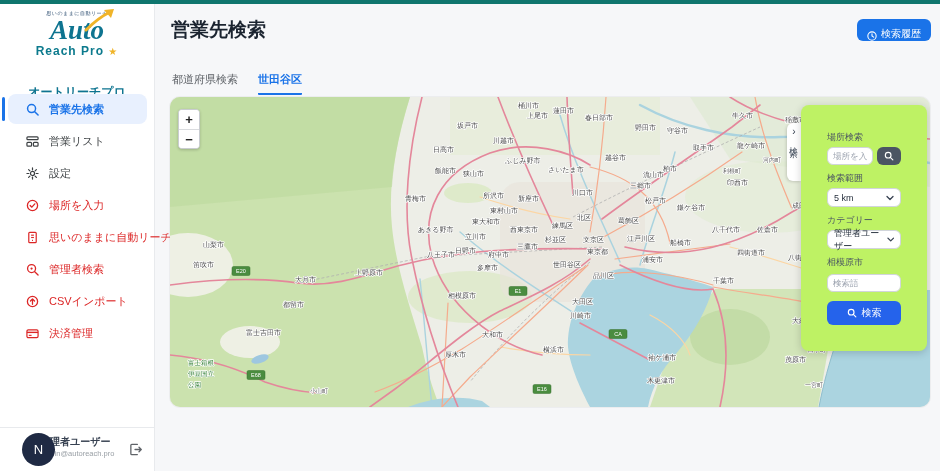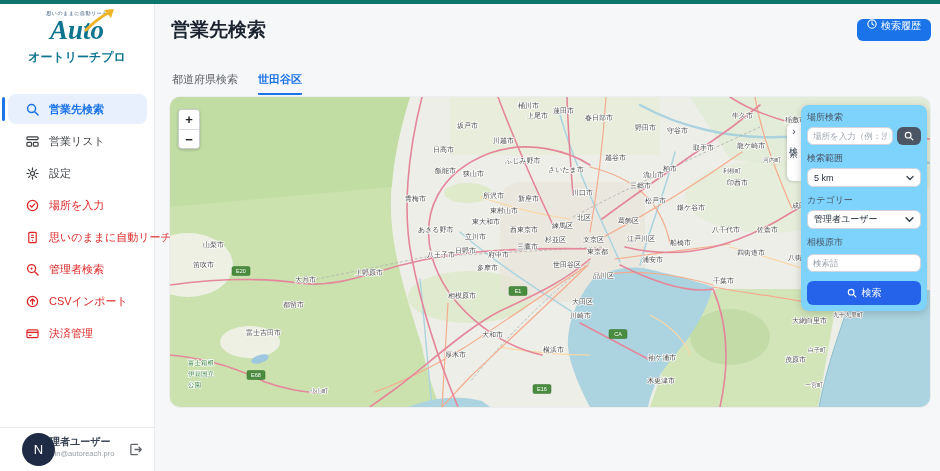--- a/index.html
+++ b/index.html
@@ -10,21 +10,21 @@
   
   .sidebar { position:absolute; left:0; top:4px; width:155px; height:467px; background:#ffffff;
     border-right:1px solid #e8eaed; }
   .logo-area { text-align:center; padding-top:6px; position:relative; }
   .logo-tagline { font-size:5px; color:#27496d; letter-spacing:.5px; }
   .logo-main { font-family:"Liberation Serif","DejaVu Serif",serif; font-style:italic; font-weight:bold;
     font-size:27px; color:#0e7490; line-height:1.05; position:relative; display:inline-block; }
   .logo-arrow { position:absolute; right:-14px; top:-8px; }
   .logo-sub { font-size:12px; color:#0c7a8d; letter-spacing:1px; font-weight:bold; }
   .logo-sub .star { color:#f0b429; font-size:10px; }
-  .logo-jp { margin-top:5px; font-size:12px; font-weight:bold; color:#0e7490; }
+  .logo-jp { margin-top:26px; font-size:12px; font-weight:bold; color:#0e7490; }
 
   .menu { position:absolute; top:88px; left:0; width:155px; }
   .menu-item { position:relative; height:30px; margin:2px 8px; border-radius:8px; display:flex;
     align-items:center; gap:10px; padding-left:18px; font-size:11px; color:#3c4043; cursor:pointer; }
   .menu-item svg { flex:0 0 auto; }
   .menu-item.item-active { background:#e8f0fe; color:#1a73e8; font-weight:bold; }
   .menu-item.item-active::before { content:""; position:absolute; left:-6px; top:3px; width:3px; height:24px;
     background:#1a73e8; border-radius:2px; }
   .menu-item.red { color:#dc2626; }
   .menu-item .lbl { white-space:nowrap; }
@@ -36,21 +36,21 @@
   .user-email { font-size:7.5px; color:#9aa0a6; white-space:nowrap; }
   .avatar { position:absolute; left:22px; top:5px; width:33px; height:33px; border-radius:50%;
     background:#1f2a44; color:#fff; display:flex; align-items:center; justify-content:center;
     font-size:13px; z-index:2; }
   .logout-btn { position:absolute; right:12px; top:14px; cursor:pointer; }
 
   
   .main { position:absolute; left:156px; top:4px; width:784px; height:467px; }
   .page-title { position:absolute; left:15px; top:13px; font-size:19px; font-weight:bold; color:#1b2430; }
   .history-btn { position:absolute; right:9px; top:15px; height:22px; background:#1a73e8; color:#fff;
-    border:none; border-radius:6px; font-size:10px; display:flex; align-items:flex-start; gap:4px;
+    border:none; border-radius:6px; font-size:10px; display:flex; align-items:flex-end; gap:4px;
     padding:0 10px; cursor:pointer; font-family:inherit; }
   .tabs { position:absolute; left:16px; top:68px; display:flex; gap:20px; font-size:11px; }
   .tab { color:#5f6368; padding-bottom:6px; cursor:pointer; }
   .tab.tab-active { color:#1a73e8; font-weight:bold; border-bottom:2.5px solid #1a73e8; border-radius:1px; }
 
   
   .map-card { position:absolute; left:14px; top:93px; width:760px; height:310px; border-radius:10px;
     overflow:hidden; background:#edeee7; box-shadow:0 0 0 1px rgba(0,0,0,.04); }
   svg text.mlabel { font-size:7px; fill:#4a4a4a; paint-order:stroke; stroke:#ffffff; stroke-width:1.5px;
     stroke-linejoin:round; font-family:"Liberation Sans","DejaVu Sans",sans-serif; }
@@ -63,22 +63,22 @@
   .zoom-btn { width:100%; height:19px; display:flex; align-items:center; justify-content:center;
     font-size:13px; font-weight:bold; color:#222; cursor:pointer; background:#fff; }
   .zoom-btn + .zoom-btn { border-top:1px solid #d9dbde; }
 
   .collapse-tab { position:absolute; right:129px; top:26px; width:14px; height:58px; background:#fff;
     border-radius:6px 0 0 6px; box-shadow:-1px 1px 3px rgba(0,0,0,.15); display:flex; flex-direction:column;
     align-items:center; padding-top:4px; gap:3px; cursor:pointer; }
   .collapse-chevron { font-size:10px; color:#374151; line-height:1; }
   .collapse-vtext { writing-mode:vertical-rl; font-size:8.5px; color:#4b5563; letter-spacing:2px; }
 
-  .search-panel { position:absolute; right:3px; top:8px; width:126px; background:#7dd3fc; border-radius:8px;
-    box-shadow:0 2px 8px rgba(0,0,0,.18); padding:6px;margin-left:18px; }
+  .search-panel { position:absolute; right:3px; top:8px; width:126px; background:#bef264; border-radius:8px;
+    box-shadow:0 2px 8px rgba(0,0,0,.18); padding:26px;margin-left:18px; }
   .fld-label { font-size:9px; color:#4b5563; margin:0 0 3px; }
   .fld-gap { margin-top:7px; }
   .place-row { display:flex; gap:4px; }
   .txt-input { width:100%; height:18px; border:1px solid #d1d5db; border-radius:6px; font-size:8.5px;
     padding:0 5px; color:#1f2937; font-family:inherit; outline:none; }
   .txt-input::placeholder { color:#9ca3af; }
   .mini-search-btn { flex:0 0 24px; height:18px; background:#4b5563; border:none; border-radius:6px;
     display:flex; align-items:center; justify-content:center; cursor:pointer; }
   .select-box { height:19px; border:1px solid #d1d5db; border-radius:6px; display:flex; align-items:center;
     justify-content:space-between; padding:0 6px; font-size:9px; color:#1f2937; cursor:pointer; background:#fff; }
@@ -93,20 +93,24 @@
 
 <div class="sidebar">
   <div class="logo-area">
     <div class="logo-tagline">思いのままに自動リーチ</div>
     <div class="logo-main">
       <span>Auto</span>
       <svg class="logo-arrow" width="34" height="26" viewBox="0 0 34 26">
         <path d="M2 22 C10 14 18 8 26 4" stroke="#f0b429" stroke-width="3" fill="none" stroke-linecap="round"></path>
         <path d="M20 2 L30 1 L27 10 Z" fill="#f0b429"></path>
       </svg>
+    </div>
+    <div class="logo-sub">
+      <span>Reach Pro</span>
+      <span class="star">★</span>
     </div>
     <div class="logo-jp">オートリーチプロ</div>
   </div>
 
   <div class="menu">
     <div class="menu-item item-active">
       <svg width="13" height="13" viewBox="0 0 14 14">
         <circle cx="6" cy="6" r="4.3" fill="none" stroke="currentColor" stroke-width="1.6"></circle>
         <line x1="9.4" y1="9.4" x2="13" y2="13" stroke="currentColor" stroke-width="1.6" stroke-linecap="round"></line>
       </svg>

